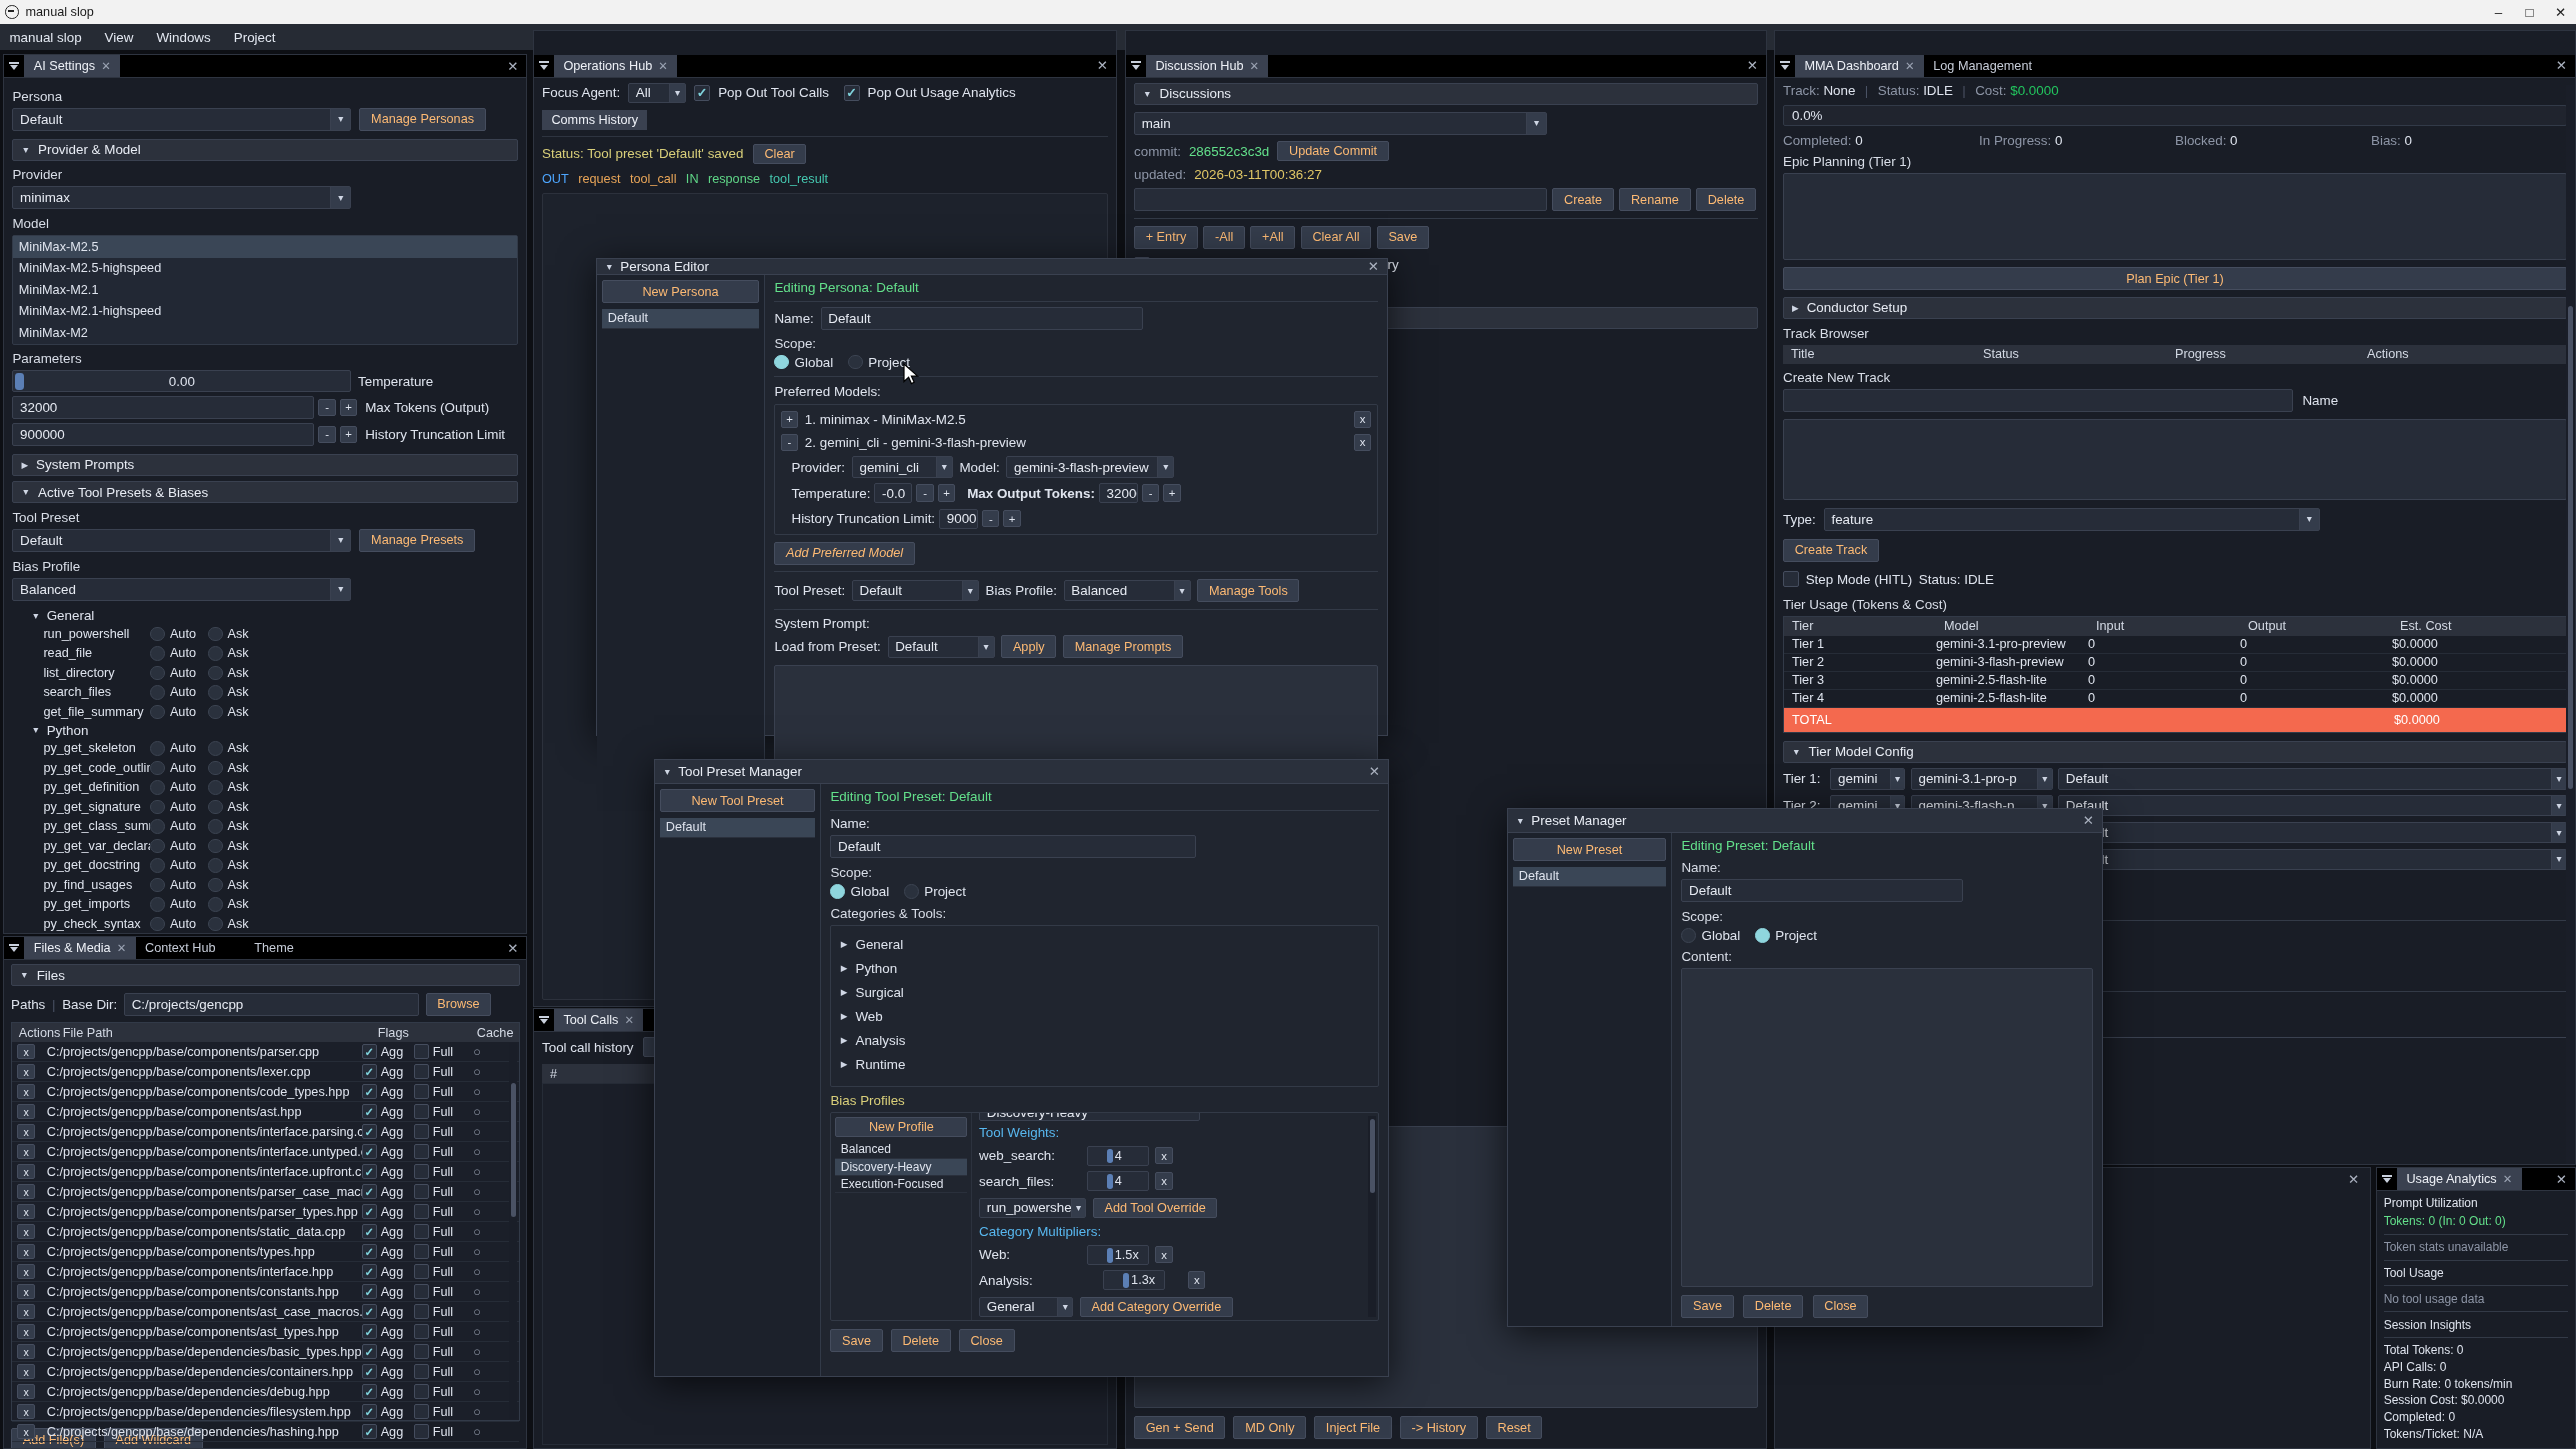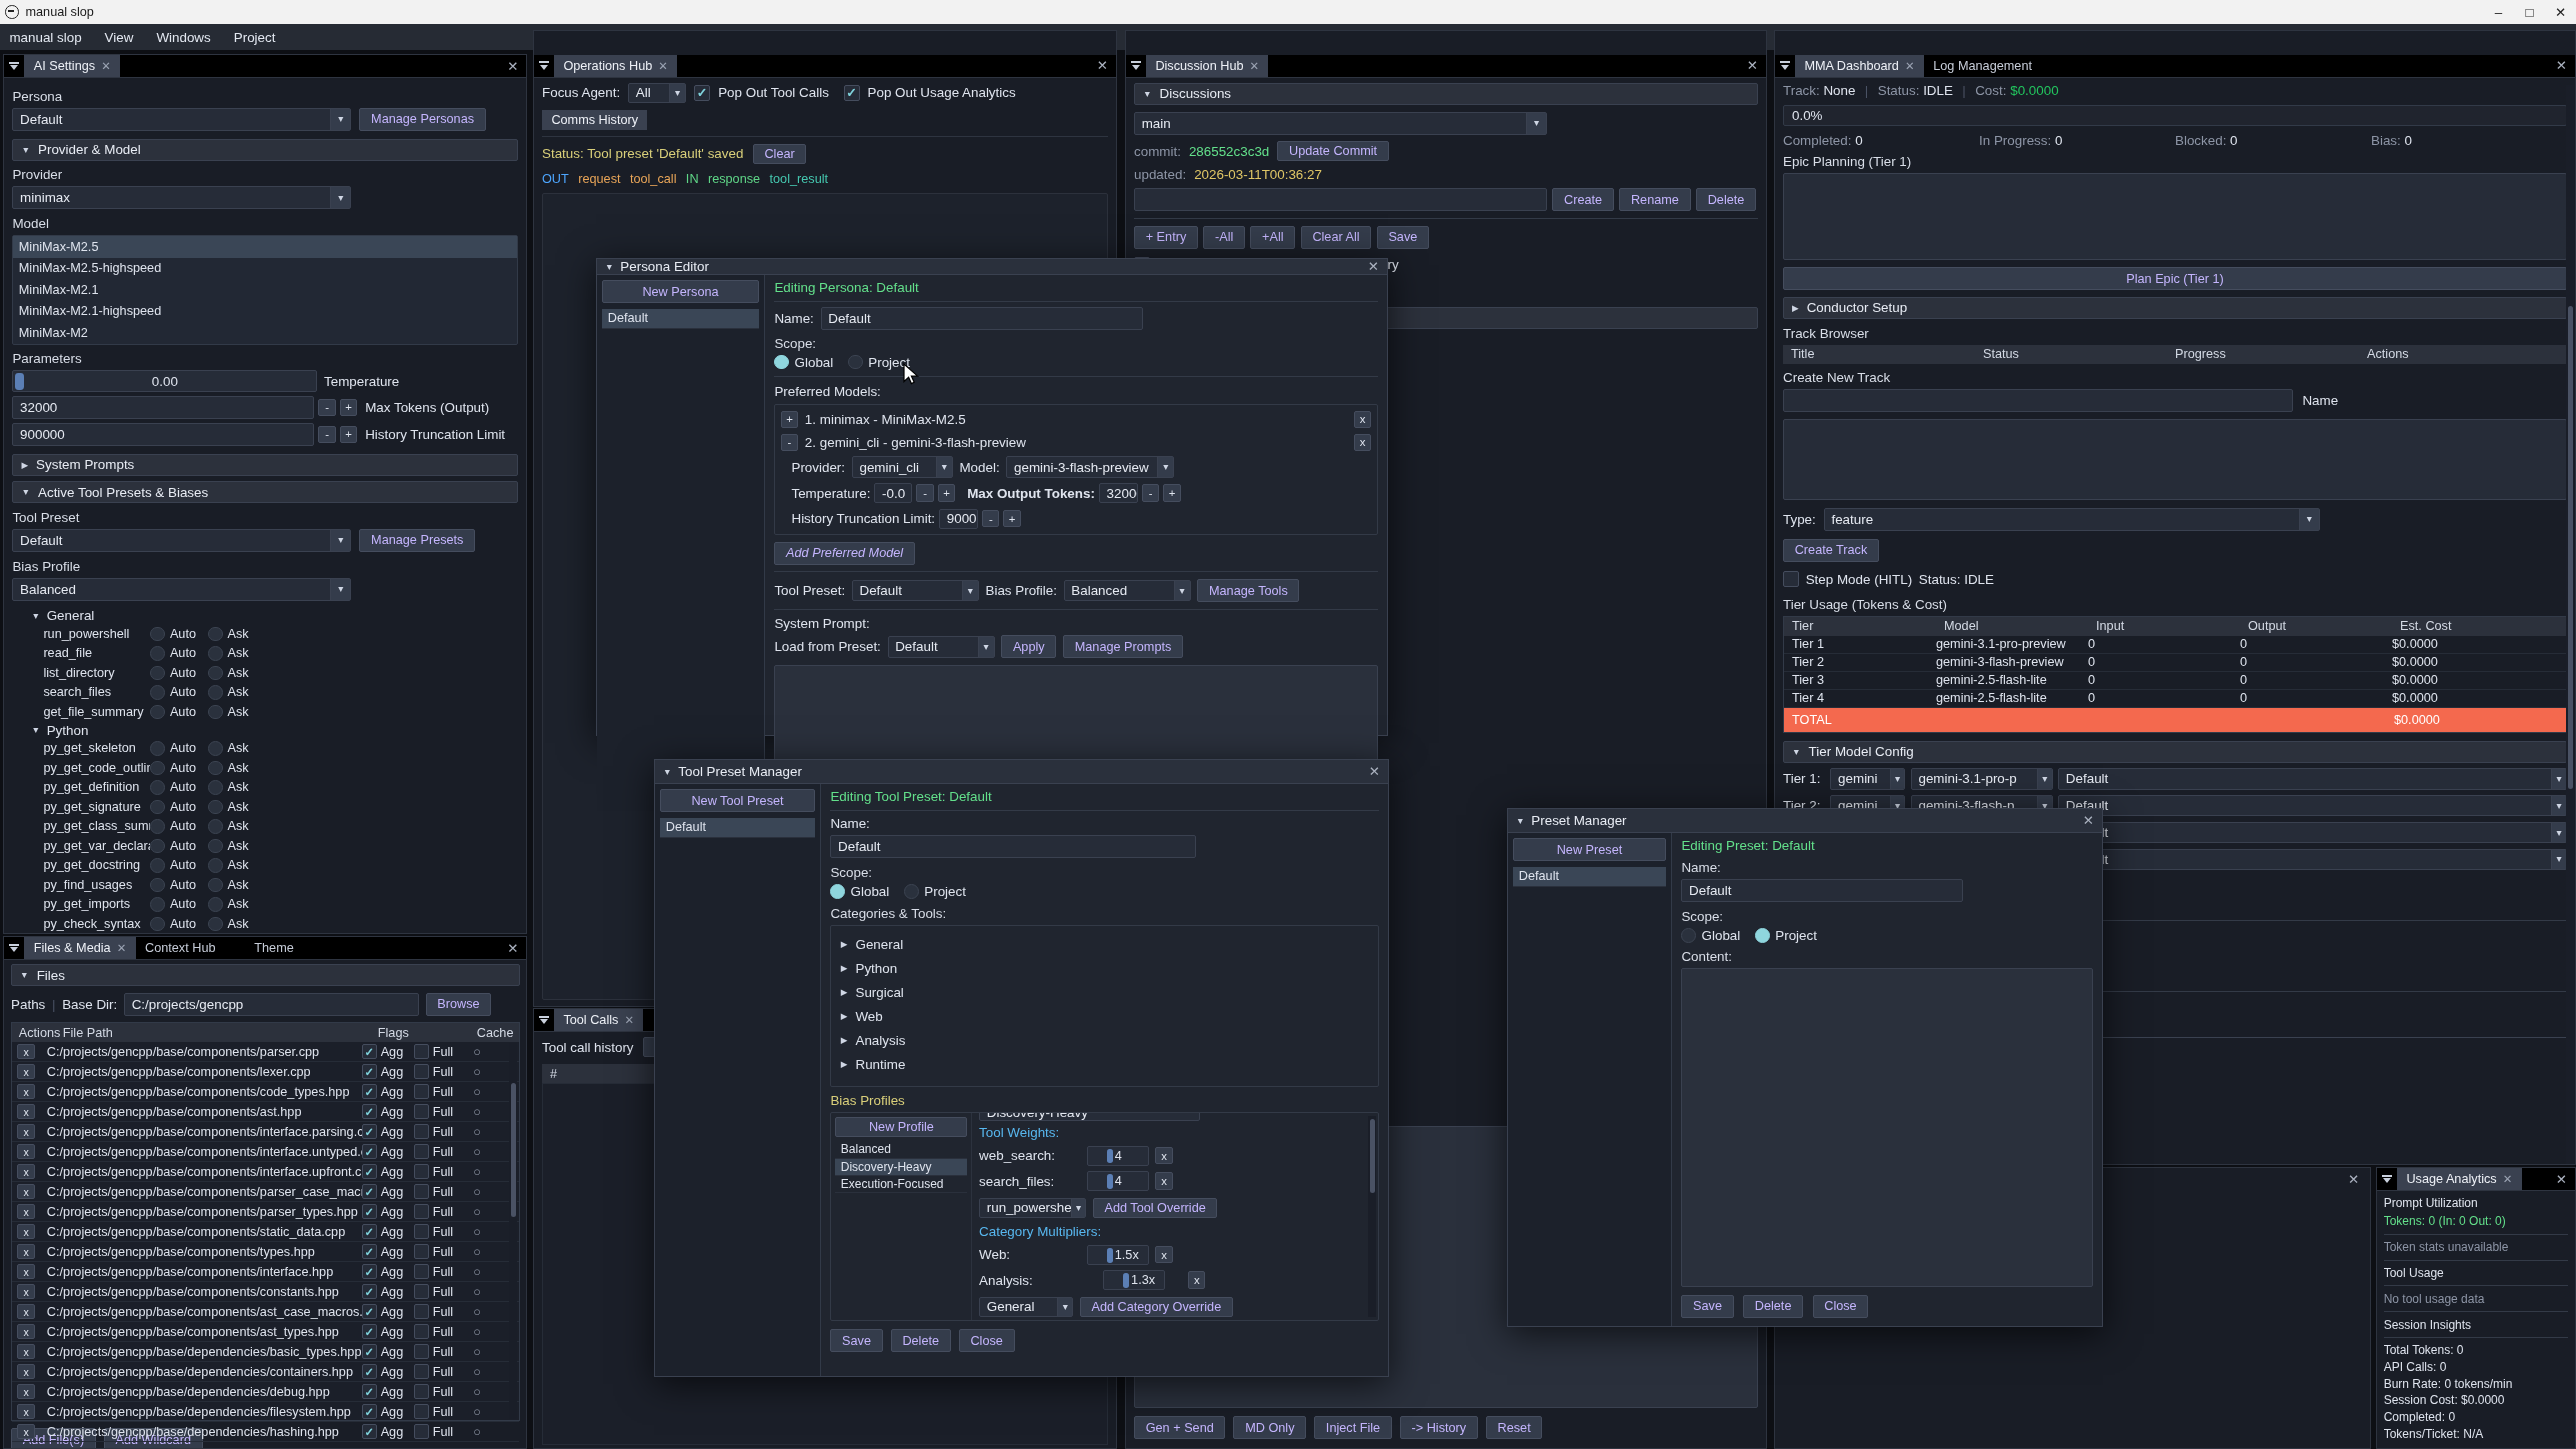--- a/index.html
+++ b/index.html
@@ -24,21 +24,21 @@
   .pclose { margin-left:auto; align-self:center; color:#aab1bf; font-size:13.4px; padding:0 8px; }
   .sect { height:22px; background:#2c313c; display:flex; align-items:center; gap:8px; padding:0 8px;
     font-size:13.4px; color:#e8ecf4; border:0.7px solid #3a4150; border-radius:2px; }
   .arr { font-size:8.7px; color:#cfd6e4; }
   .lbl { font-size:13.4px; color:#d9dee8; margin:6.7px 0 4px 0; }
   .dim { color:#8d95a6; }
   .select { background:#262c38; border:0.7px solid #3a4150; border-radius:2px; height:23px;
     display:flex; align-items:center; padding-left:6.7px; color:#e6eaf2; position:relative; }
   .select .caret { margin-left:auto; width:20px; height:100%; background:#343c4b; display:flex;
     align-items:center; justify-content:center; color:#cfd6e4; font-size:8.7px; border-left:0.7px solid #3a4150; }
-  .btn { background:#343c4b; border:0.7px solid #454d5e; border-radius:2px; color:#c4b5fd;
+  .btn { background:#343c4b; border:0.7px solid #454d5e; border-radius:2px; color:#fdba74;
     display:inline-flex; align-items:center; justify-content:center; font-size:12.7px; height:23px; padding:0 10.7px; }
   .input { background:#262c38; border:0.7px solid #3a4150; border-radius:2px; height:23px;
     display:flex; align-items:center; padding-left:6.7px; color:#e6eaf2; overflow:hidden; white-space:nowrap; }
   .tarea { background:#2a303c; border:0.7px solid #3a4150; border-radius:2px; }
   .row { display:flex; align-items:center; }
   .chk { width:16px; height:16px; background:#262c38; border:0.7px solid #454d5e; border-radius:2px;
     display:inline-flex; align-items:center; justify-content:center; color:transparent; font-size:12.7px; font-weight:bold; }
   .chk.on { color:#7fd3dc; }
   .radio { width:14.8px; height:14.8px; border-radius:50%; background:#2a313d; border:0.7px solid #3c4452; }
   .radio.on { background:#8fd6de; border-color:#8fd6de; }
@@ -157,21 +157,21 @@
         <div class="slist-item" style="height:21.5px; border-bottom:none;" data-selected="false">
           <span>MiniMax-M2.1-highspeed</span>
         </div>
 
         <div class="slist-item" style="height:21.5px; border-bottom:none;" data-selected="false">
           <span>MiniMax-M2</span>
         </div>
       </div>
     <div class="lbl">Parameters</div>
     <div class="row" style="gap:6.7px; margin-bottom:4px;">
-      <div style="width:305px; height:21.5px; background:#262c38; border:0.7px solid #3a4150; border-radius:2px; position:relative; display:flex; align-items:center; justify-content:center;">
+      <div style="width:339px; height:21.5px; background:#262c38; border:0.7px solid #3a4150; border-radius:2px; position:relative; display:flex; align-items:center; justify-content:center;">
         <i style="position:absolute; left:1.3px; top:1.3px; width:9.4px; height:17.4px; background:#5b7fb5; border-radius:3.4px;"></i>
         <span>0.00</span>
       </div>
       <span>Temperature</span>
     </div>
     <div class="row" style="gap:4px; margin-bottom:4px;">
       <div class="input" style="width:302px;">
           <span>32000</span>
         </div>
       <span class="minib">-</span>

